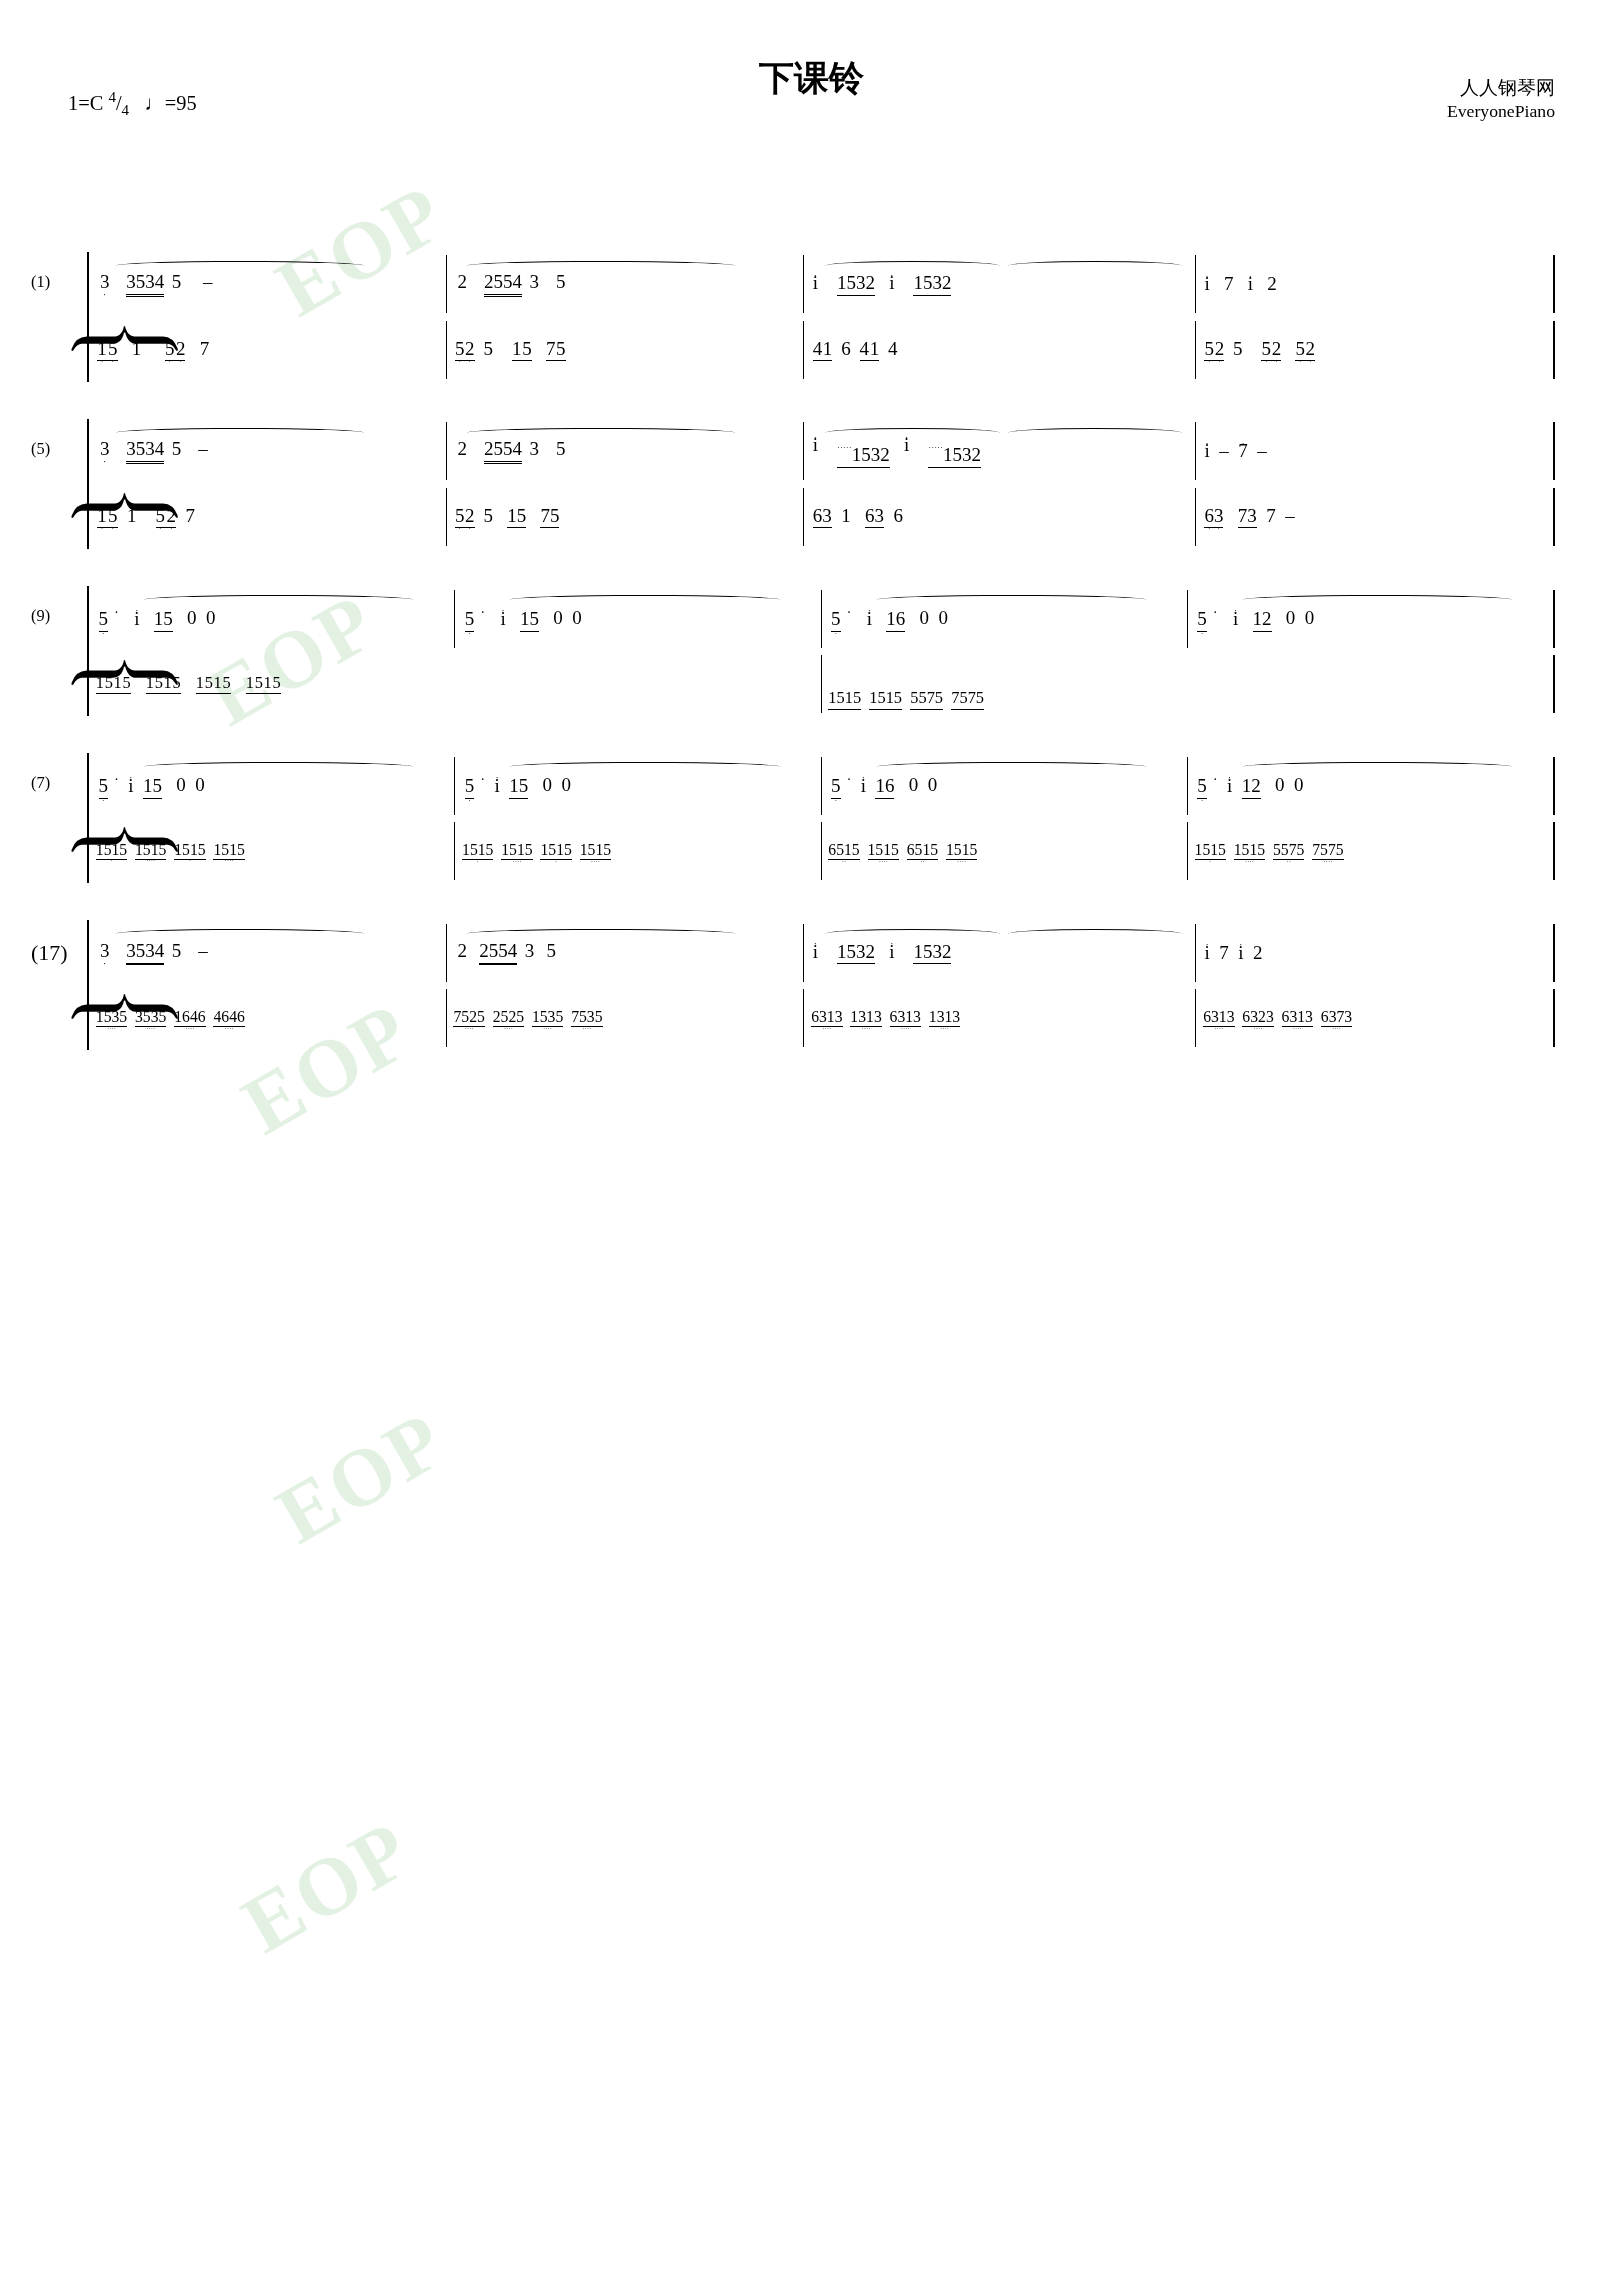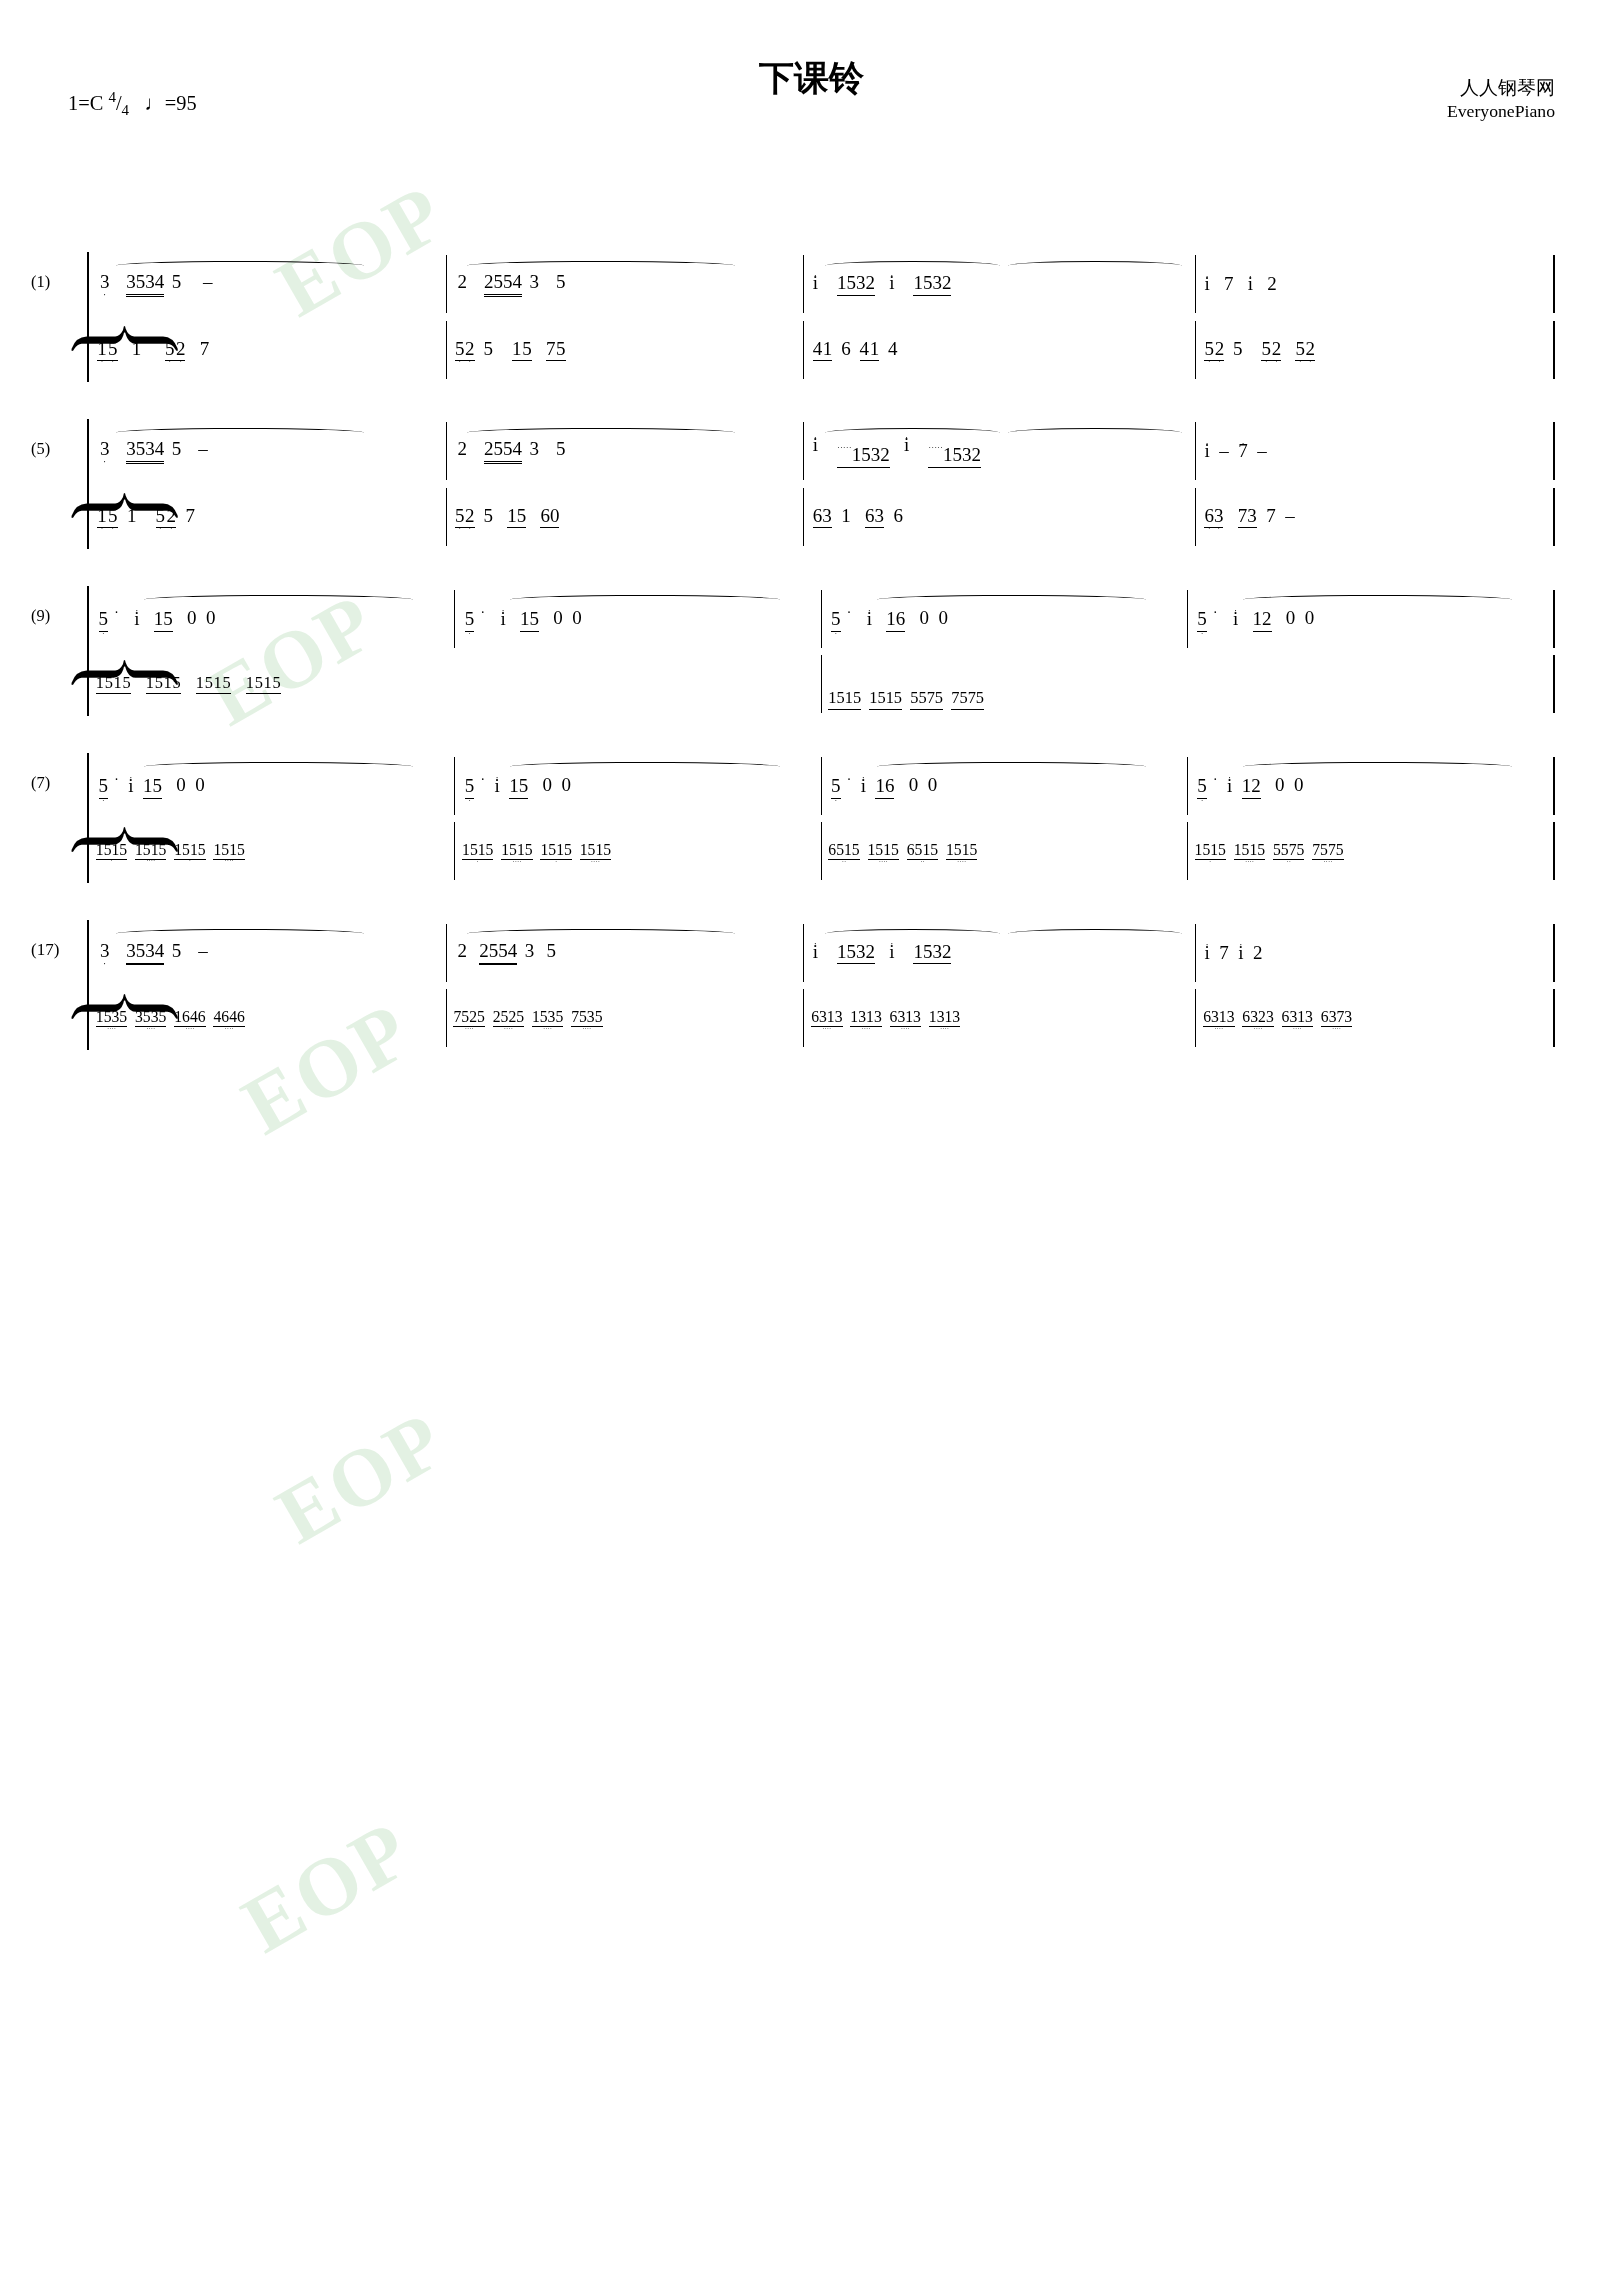--- a/index.html
+++ b/index.html
@@ -422,21 +422,21 @@
                 <span style="display:inline-flex; border-bottom:1.4px solid #000; padding-bottom:0.7px; gap:0.7px;">
                   <span style="position:relative;"><span style="font-size:7.5px; position:absolute; bottom:-6.1px; left:50%; transform:translateX(-50%);">·</span><span>5</span></span>
                   <span style="position:relative;"><span style="font-size:7.5px; position:absolute; bottom:-6.1px; left:50%; transform:translateX(-50%);">·</span><span>2</span></span>
                 </span>
                 <span style="margin-left:4.1px;">5</span>&nbsp;&nbsp;
                 <span style="display:inline-flex; border-bottom:1.4px solid #000; padding-bottom:0.7px;">
                     <span>15</span>
                   </span>
                 &nbsp;
                 <span style="display:inline-flex; border-bottom:1.4px solid #000; padding-bottom:0.7px;">
-                    <span>60</span>
+                    <span>75</span>
                   </span>
               </span>
             </div>
             <div style="flex:1.1; border-right:1.4px solid #000; padding:2.7px 8.2px; min-height:58px; display:flex; align-items:center;">
               <span style="font-size:19px; font-family:'Times New Roman', serif;">
                 <span style="display:inline-flex; border-bottom:1.4px solid #000; padding-bottom:0.7px;">
                     <span>63</span>
                   </span>
                 &nbsp;<span>1</span>&nbsp;&nbsp;
                 <span style="display:inline-flex; border-bottom:1.4px solid #000; padding-bottom:0.7px;">
@@ -718,21 +718,21 @@
                   <span style="font-size:6.8px; position:absolute; bottom:-5.5px; left:0; right:0; text-align:center;">····</span>7575
                 </span>
               </span>
             </div>
           </div>
         </div>
       </div>
     </div>
 
     <div style="position:relative; margin-bottom:37px;">
-      <div style="position:absolute; left:-37px; top:20.4px; font-size:17px;">(17)</div>
+      <div style="position:absolute; left:-37px; top:20.4px; font-size:22px;">(17)</div>
       <div style="display:flex; align-items:stretch; width:100%;">
         <div style="display:flex; align-items:center; width:19px;">
           <div style="font-size:123px; line-height:1; font-family:serif; margin-top:6.8px;">︷</div>
         </div>
         <div style="width:2px; background:#000;"></div>
         <div style="flex:1; display:flex; flex-direction:column;">
 
           <div style="display:flex; min-height:65px; align-items:center;">
             <div style="flex:1; border-right:1.4px solid #000; padding:2.7px 8.2px; min-height:58px; display:flex; align-items:center; position:relative;">
               <div style="position:absolute; top:5.5px; left:27px; right:82px; height:9.5px; border-top:1.4px solid #000; border-radius:100% 100% 0 0;"></div>

